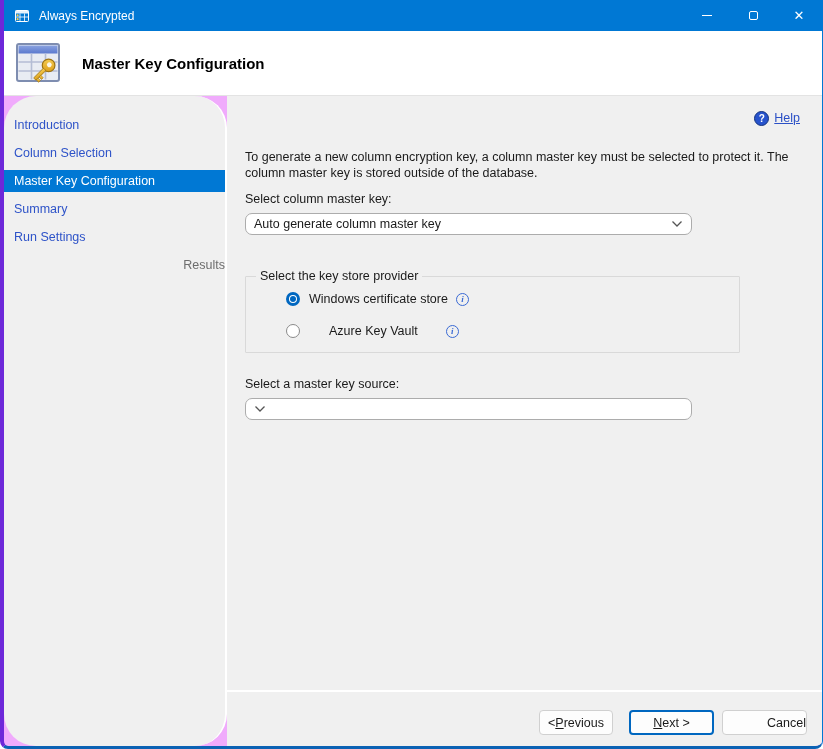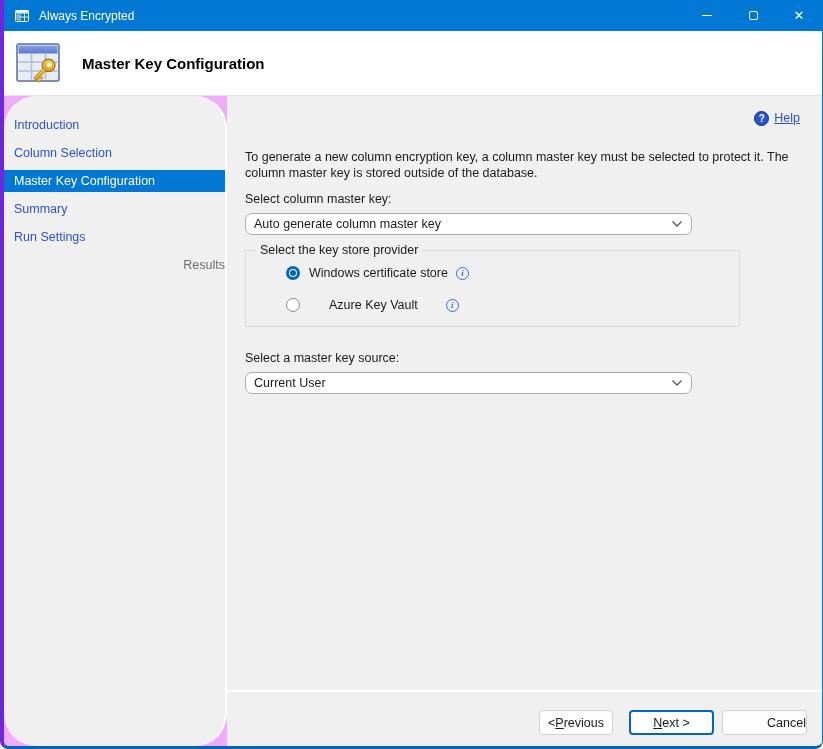--- a/index.html
+++ b/index.html
@@ -82,21 +82,21 @@
   .combobox {
     margin-top: 7px; width: 447px; height: 22px;
     background: #fff; border: 1px solid #ACACAC; border-radius: 7px;
     display: flex; align-items: center; padding: 0 8px;
     font-size: 12.5px; color: #1a1a1a; cursor: default;
   }
   .combobox .combo-value { flex: 1 1 auto; white-space: nowrap; overflow: hidden; }
   .chevron { flex: 0 0 12px; display: flex; align-items: center; }
 
   fieldset.groupbox {
-    margin-top: 8px; width: 495px; height: 84px;
+    margin-top: 34px; width: 495px; height: 84px;
     border: 1px solid #d9d9d9; border-radius: 1px;
     padding: 0 0 0 8px;
   }
   fieldset.groupbox legend {
     font-size: 12.5px; color: #1a1a1a; margin-left: 2px; padding: 0 4px;
   }
   .radio-row { display: flex; align-items: center; margin-top: 9px; cursor: default; padding-left: 32px; }
   .radio-row + .radio-row { margin-top: 18px; gap: 20px; }
   .radio {
     width: 14px; height: 14px; border-radius: 50%; flex: 0 0 14px;
@@ -232,21 +232,20 @@
         <div class="radio-row">
           <span class="radio"></span>
           <span class="radio-label">Azure Key Vault</span>
           <span class="info-icon">i</span>
         </div>
       </fieldset>
 
       <div class="field-label" style="margin-top:24px;">Select a master key source:</div>
 
       <div class="combobox">
-        <span class="combo-value">Current User</span>
         <span class="chevron">
           <svg width="12" height="8" viewBox="0 0 12 8">
               <path d="M1.5 1.5 L6 6 L10.5 1.5" stroke="#555" stroke-width="1.3" fill="none"></path>
             </svg>
         </span>
       </div>
 
       <div class="footer-separator"></div>
 
       <div class="footer">

